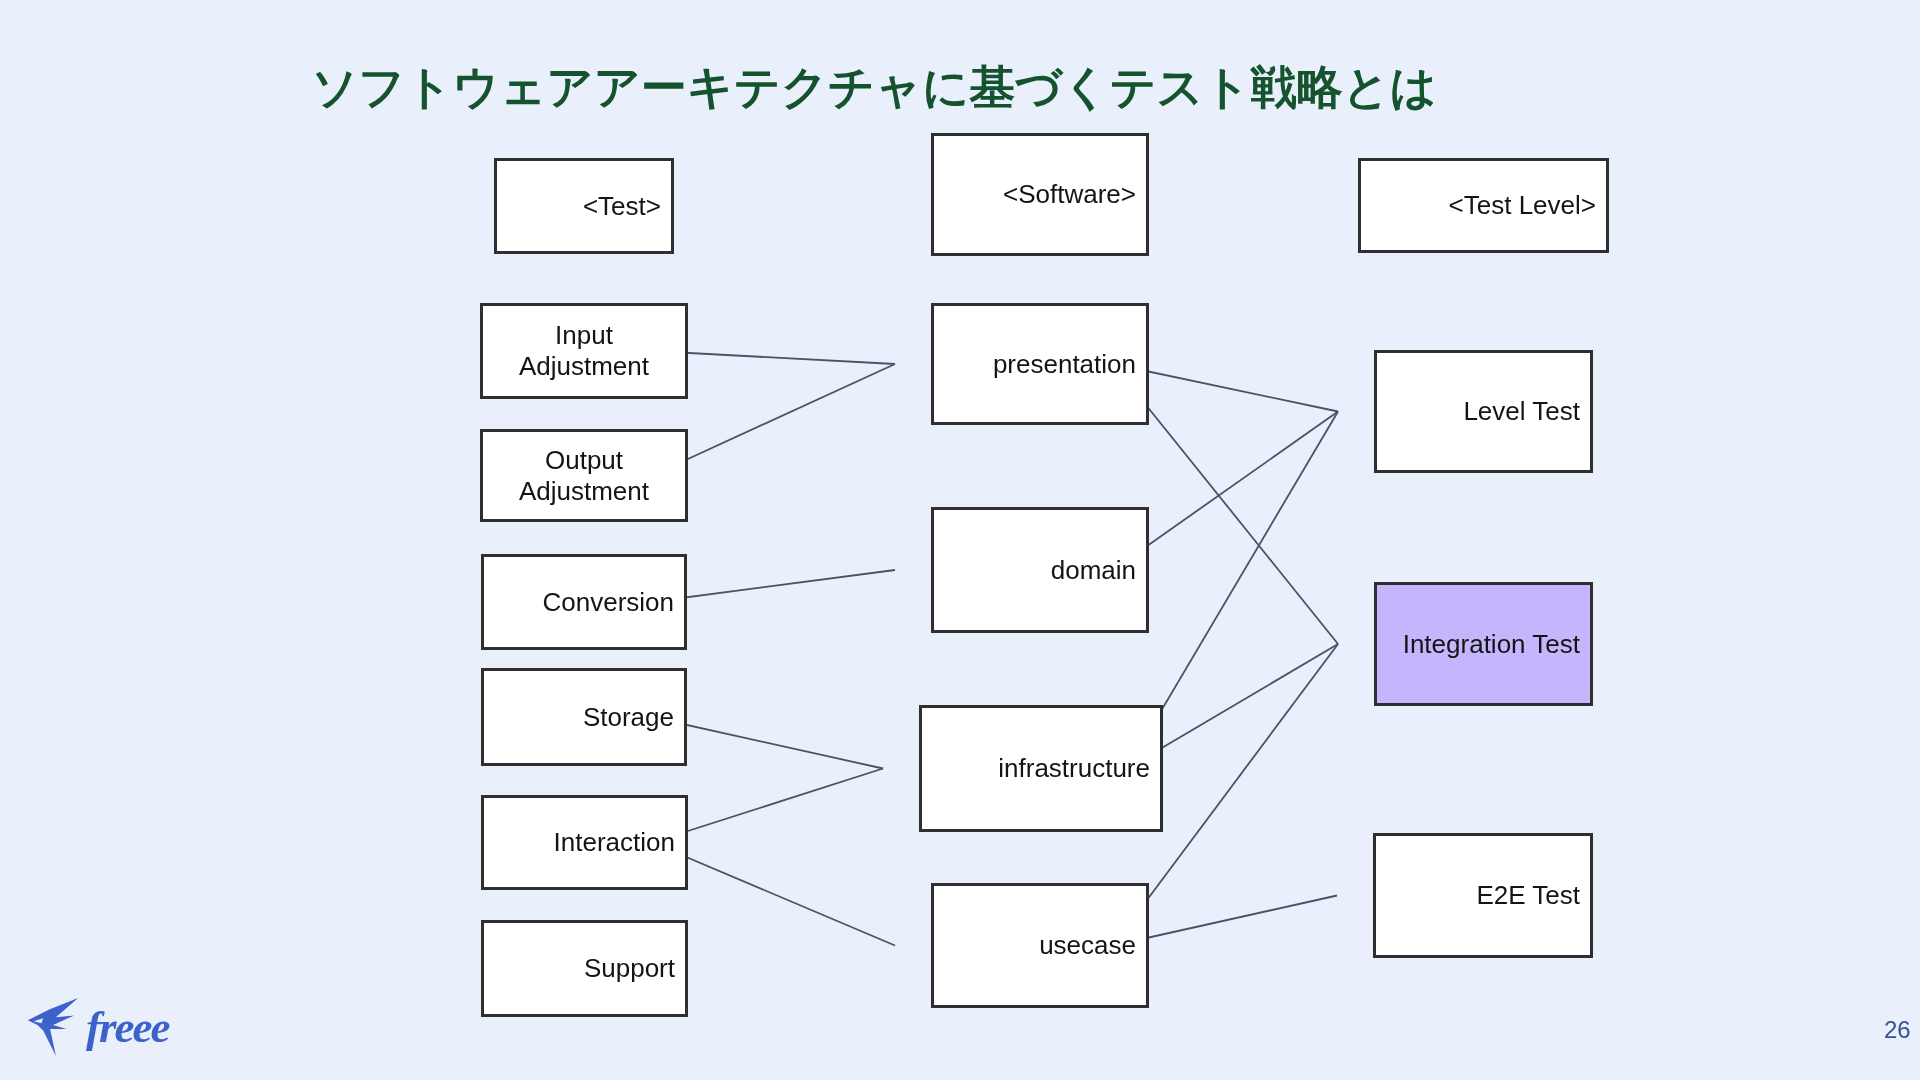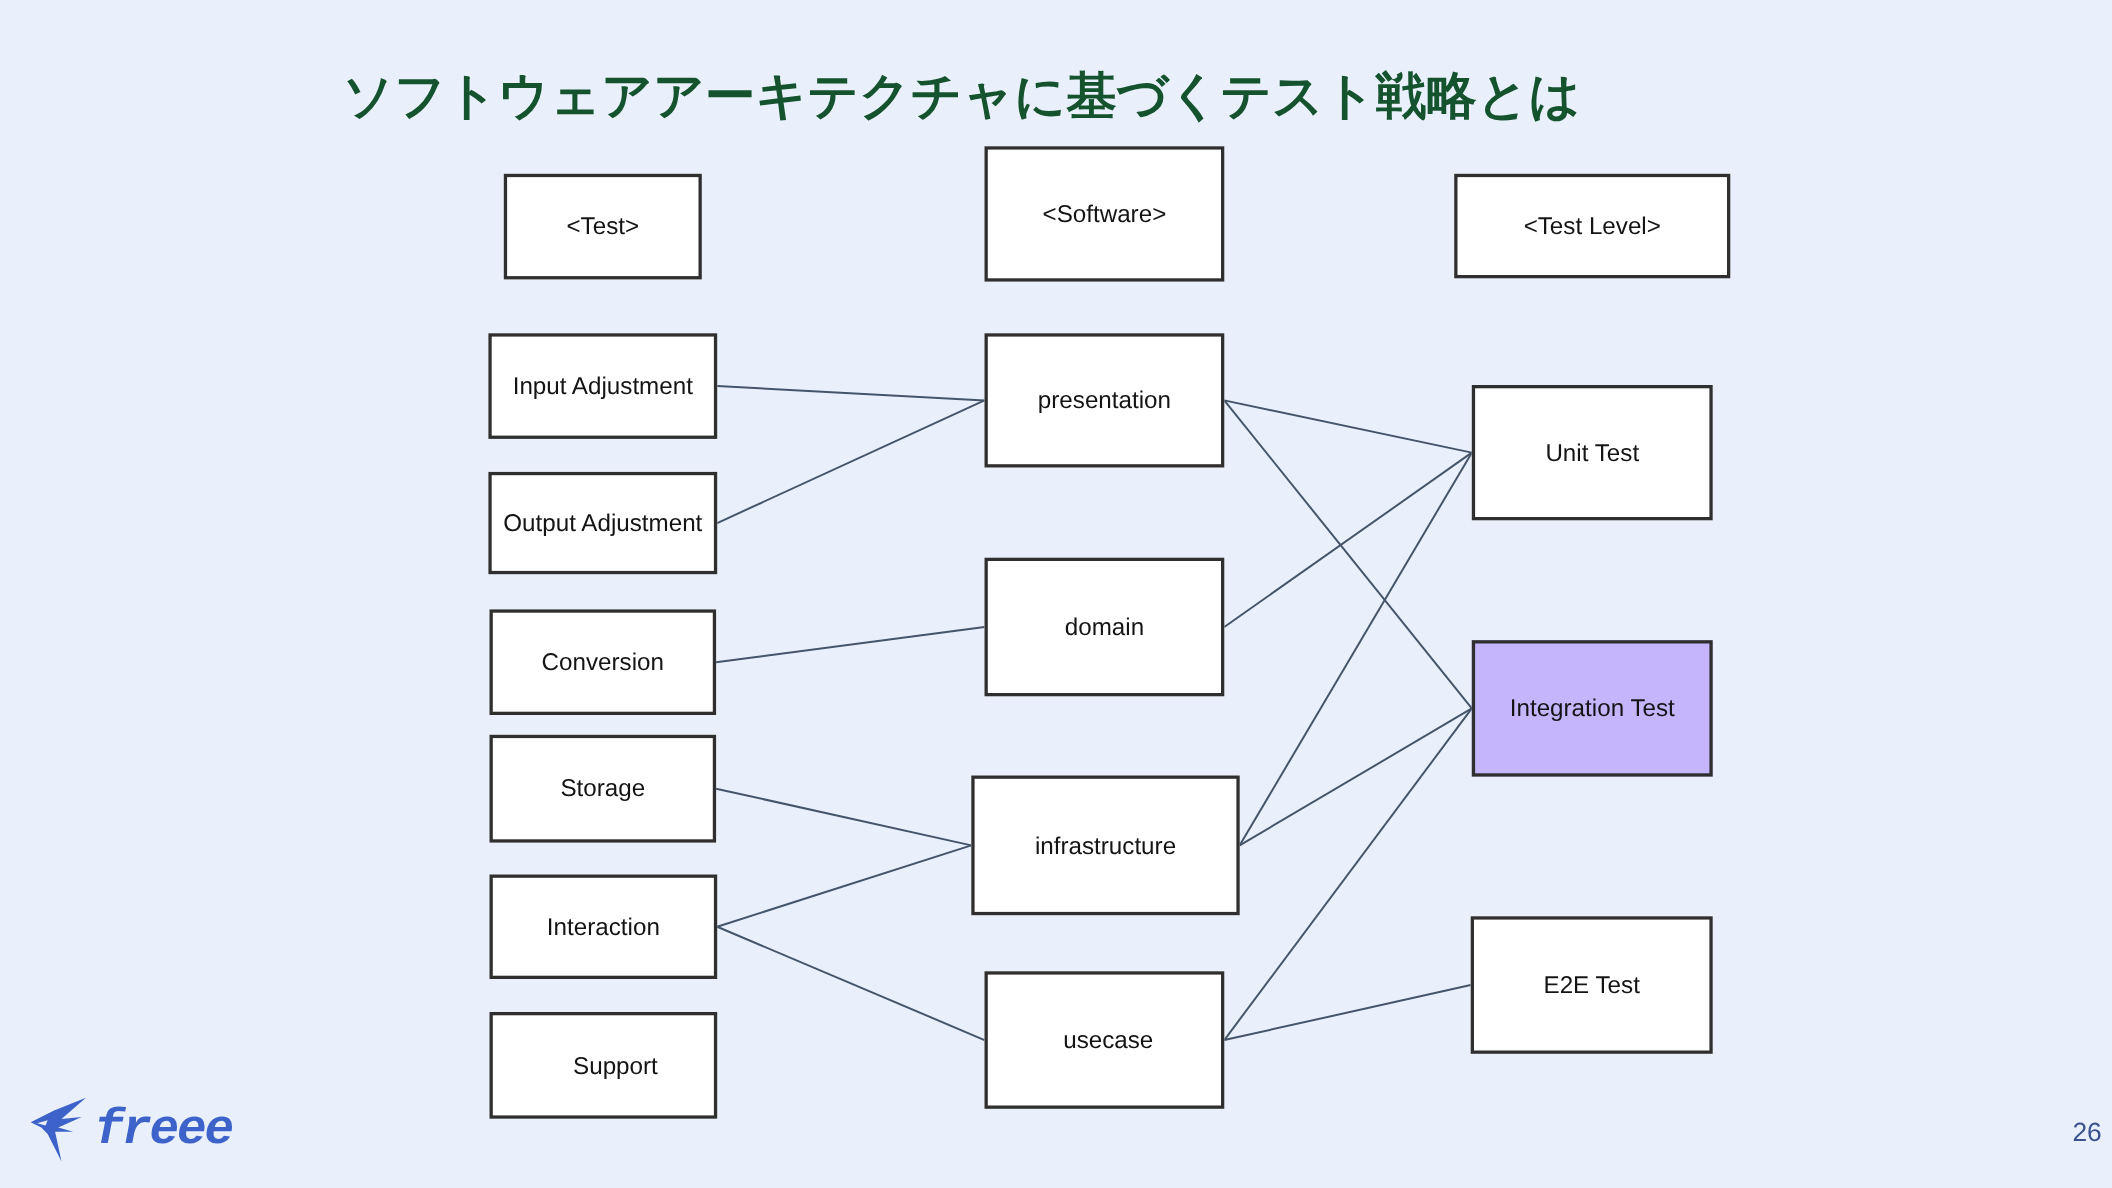--- a/index.html
+++ b/index.html
@@ -4,24 +4,24 @@
 <style>
   html,body{margin:0;padding:0;background:#E9F0FB;}
   body{width:1920px;height:1080px;overflow:hidden;
        font-family:"Liberation Sans","DejaVu Sans",sans-serif;}
   .slide{position:absolute;left:0;top:0;width:1920px;height:1080px;background:#E9F0FB;}
   .title{position:absolute;top:57px;left:874px;transform:translateX(-50%);
          white-space:nowrap;font-weight:bold;font-size:46px;letter-spacing:0px;
          color:#14532d;}
   #edges{position:absolute;left:0;top:0;width:1920px;height:1080px;}
   .box{position:absolute;background:#FFFFFF;border:3.5px solid #2F2F2F;
-       box-sizing:border-box;display:flex;align-items:center;justify-content:center;
-       text-align:center;color:#141414;font-size:22px;line-height:1.18;padding:0 10px;}
+       box-sizing:border-box;display:flex;align-items:center;justify-content:flex-end;
+       text-align:center;color:#141414;font-size:26px;line-height:1.18;padding:0 10px;margin-left:36px;}
   .logo{position:absolute;left:24px;top:996px;height:62px;display:flex;align-items:center;}
-  .logo-word{font-family:Liberation Mono, monospace;font-style:italic;
+  .logo-word{font-family:Liberation Serif, serif;font-style:italic;
              font-weight:bold;font-size:45px;color:#3D63CB;margin-left:4px;
              letter-spacing:-2px;line-height:1;}
   .pagenum{position:absolute;left:1884px;top:1016px;font-size:24px;color:#3A5390;}
 </style>
 </head>
 <body>
 
 <div class="slide">
 
   <div class="title">ソフトウェアアーキテクチャに基づくテスト戦略とは</div>
@@ -76,21 +76,21 @@
       <div class="box" style="left: 895px; top: 507px; width: 218px; height: 126px; background: rgb(255, 255, 255); border-color: rgb(47, 47, 47);">
         <span>domain</span>
       </div>
       <div class="box" style="left: 883px; top: 705px; width: 244px; height: 127px; background: rgb(255, 255, 255); border-color: rgb(47, 47, 47);">
         <span>infrastructure</span>
       </div>
       <div class="box" style="left: 895px; top: 883px; width: 218px; height: 125px; background: rgb(255, 255, 255); border-color: rgb(47, 47, 47); padding-left: 17px;">
         <span>usecase</span>
       </div>
       <div class="box" style="left: 1338px; top: 350px; width: 219px; height: 123px; background: rgb(255, 255, 255); border-color: rgb(47, 47, 47);">
-        <span>Unit Test</span>
+        <span>Level Test</span>
       </div>
       <div class="box" style="left: 1338px; top: 582px; width: 219px; height: 124px; background: #c4b5fd; border-color: rgb(47, 47, 47);">
         <span>Integration Test</span>
       </div>
       <div class="box" style="left: 1337px; top: 833px; width: 220px; height: 125px; background: rgb(255, 255, 255); border-color: rgb(47, 47, 47);">
         <span>E2E Test</span>
       </div>
     </div>
 
   <div class="logo">

